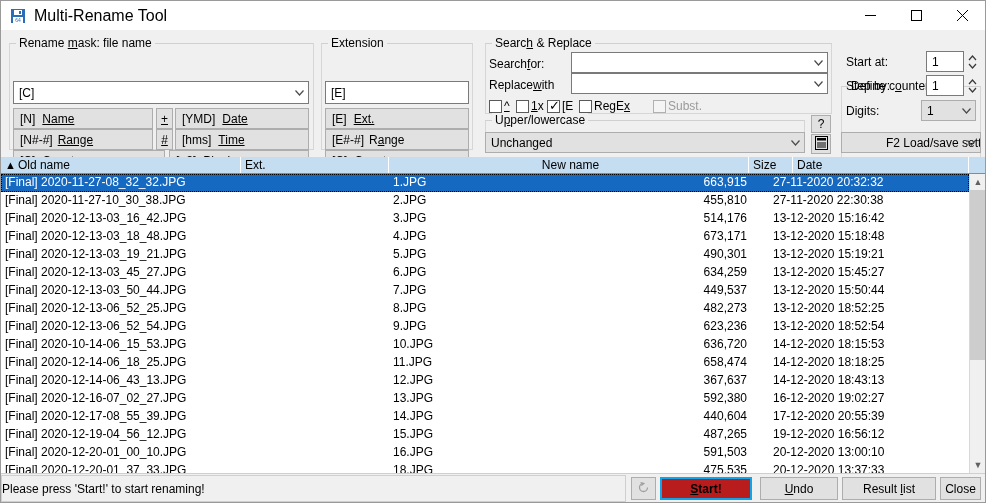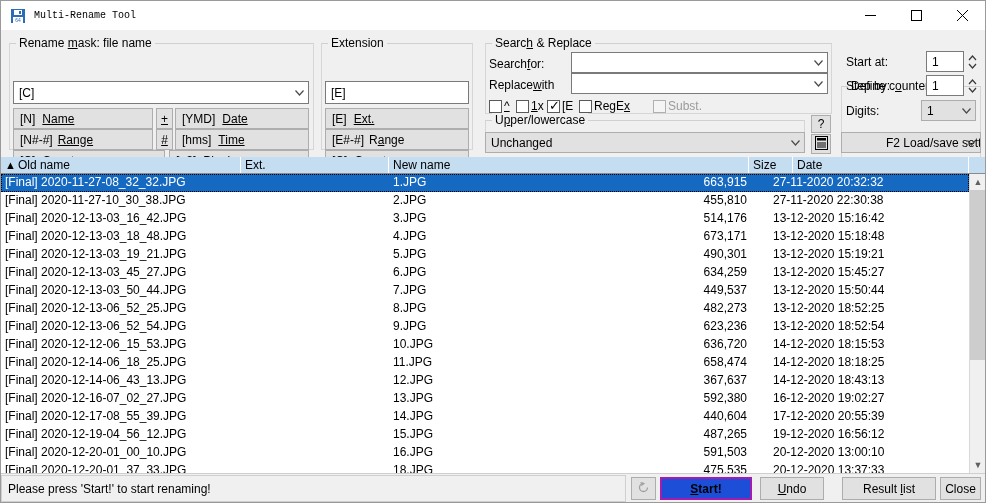--- a/index.html
+++ b/index.html
@@ -22,21 +22,21 @@
   
   #titlebar {
     position: absolute; left: 0; top: 0; width: 984px; height: 29px;
     background: #ffffff;
     display: flex; align-items: center;
   }
   #title-icon {
     margin-left: 9px; width: 16px; height: 16px; position: relative;
   }
   #title-text {
-    margin-left: 8px; font-size: 10px; color: #000; white-space: nowrap; font-family: Liberation Mono, monospace;
+    margin-left: 8px; font-size: 16px; color: #000; white-space: nowrap;
   }
   .wbtn {
     width: 46px; height: 29px;
     display: flex; align-items: center; justify-content: center;
     color: #000;
   }
   #win-controls { position: absolute; right: 0; top: 0; display: flex; }
 
   
   #panels {
@@ -170,31 +170,31 @@
   
   #statusbar {
     position: absolute; left: 0; bottom: 0; width: 984px; height: 29px;
     background: #f0f0f0;
     border-top: 1px solid #cfcfcf;
   }
   #statusmsg {
     position: absolute; left: 0; top: 1px; width: 625px; height: 27px;
     background: #f0f0f0;
     border: 1px solid #cfcfcf;
-    display: flex; align-items: center; padding-left: 6px;
+    display: flex; align-items: center; 
     font-size: 12px; color: #000; white-space: nowrap;
   }
   .bbtn {
     position: absolute; top: 3px; height: 23px;
     background: #e1e1e1; border: 1px solid #adadad;
     display: flex; align-items: center; justify-content: center;
     font-size: 12px; color: #000;
   }
   .bbtn.primary {
-    border: 2px solid #a21caf; background: #1d4ed8; font-weight: bold;
+    border: 2px solid #0ea5e9; background: #b91c1c; font-weight: bold;
   }
   .bbtn.dis { color: #a0a0a0; }
 </style>
 </head>
 <body>
 
 <div id="app">
 
   <div id="titlebar">
     <span id="title-icon">
@@ -428,21 +428,21 @@
   </div>
 
   <div id="listhead">
     <div class="hcell" style="left:0; width:240px;">
       <span style="font-size:11px; margin-right:2px;">▲</span>
       <span>Old name</span>
     </div>
     <div class="hcell" style="left:240px; width:148px;">
       <span>Ext.</span>
     </div>
-    <div class="hcell" style="left:388px; width:360px;">
+    <div class="hcell" style="left:388px; width:360px;justify-content:center;">
       <span>New name</span>
     </div>
     <div class="hcell" style="left:748px; width:44px;">
       <span>Size</span>
     </div>
     <div class="hcell" style="left:792px; width:176px;">
       <span>Date</span>
     </div>
     <div class="hcell" style="left:968px; width:16px; border-right:none;"></div>
   </div>
@@ -505,21 +505,21 @@
         <span class="c-date">13-12-2020 18:52:25</span>
       </div>
       <div class="row">
         <span class="c-old">[Final] 2020-12-13-06_52_54.JPG</span>
         <span class="c-ext"></span>
         <span class="c-new">9.JPG</span>
         <span class="c-size">623,236</span>
         <span class="c-date">13-12-2020 18:52:54</span>
       </div>
       <div class="row">
-        <span class="c-old">[Final] 2020-12-12-06_15_53.JPG</span>
+        <span class="c-old">[Final] 2020-10-14-06_15_53.JPG</span>
         <span class="c-ext"></span>
         <span class="c-new">10.JPG</span>
         <span class="c-size">636,720</span>
         <span class="c-date">14-12-2020 18:15:53</span>
       </div>
       <div class="row">
         <span class="c-old">[Final] 2020-12-14-06_18_25.JPG</span>
         <span class="c-ext"></span>
         <span class="c-new">11.JPG</span>
         <span class="c-size">658,474</span>
@@ -584,21 +584,21 @@
           <path d="M 10.5 6.5 A 4 4 0 1 1 6.5 2.5" fill="none" stroke="#a0a0a0" stroke-width="1.3"></path>
           <polyline points="3.5,1.5 6.8,2.6 4.3,4.6" fill="none" stroke="#a0a0a0" stroke-width="1.3"></polyline>
         </svg>
       </span>
     </div>
 
     <div class="bbtn primary" style="left:659px; width:92px;">
       <span><span class="u">S</span>tart!</span>
     </div>
 
-    <div class="bbtn" style="left:759px; width:64px;">
+    <div class="bbtn" style="left:759px; width:78px;">
       <span><span class="u">U</span>ndo</span>
     </div>
 
     <div class="bbtn" style="left:841px; width:94px;">
       <span><span>Result </span><span class="u">l</span><span>ist</span></span>
     </div>
 
     <div class="bbtn" style="left:939px; width:41px;">
       <span>Close</span>
     </div>

